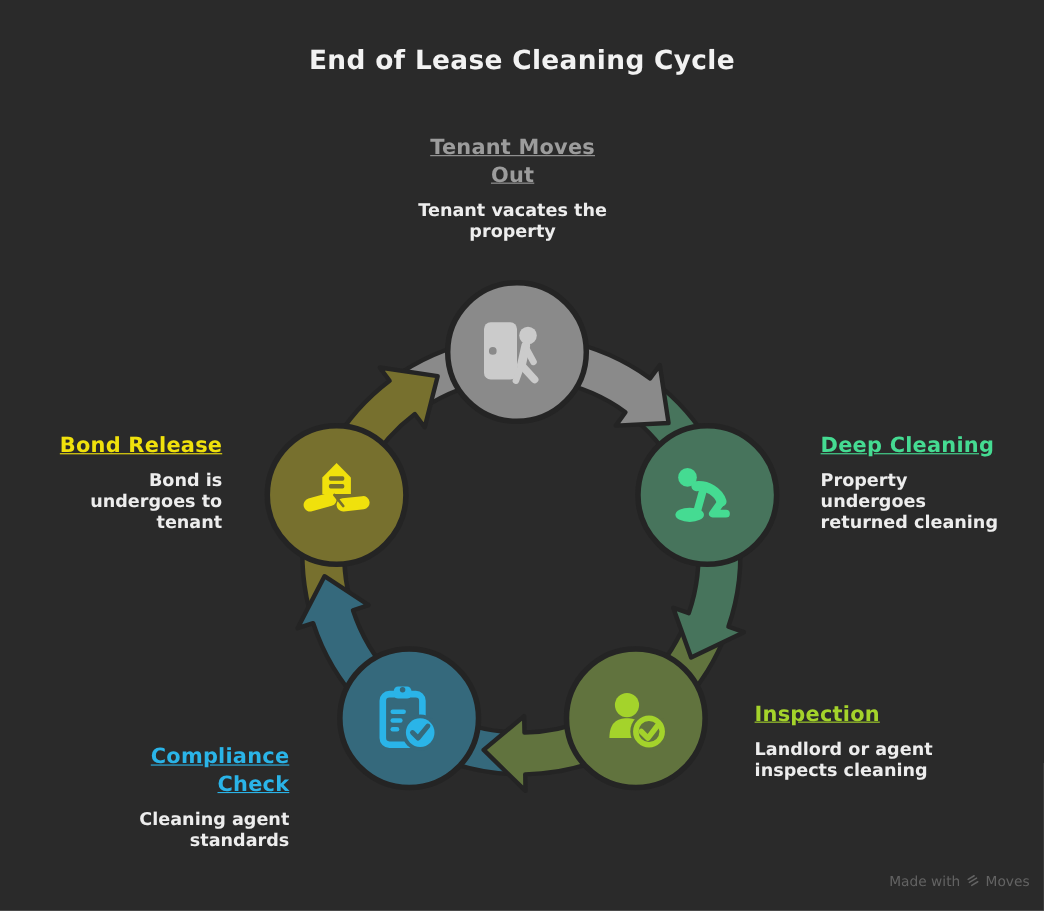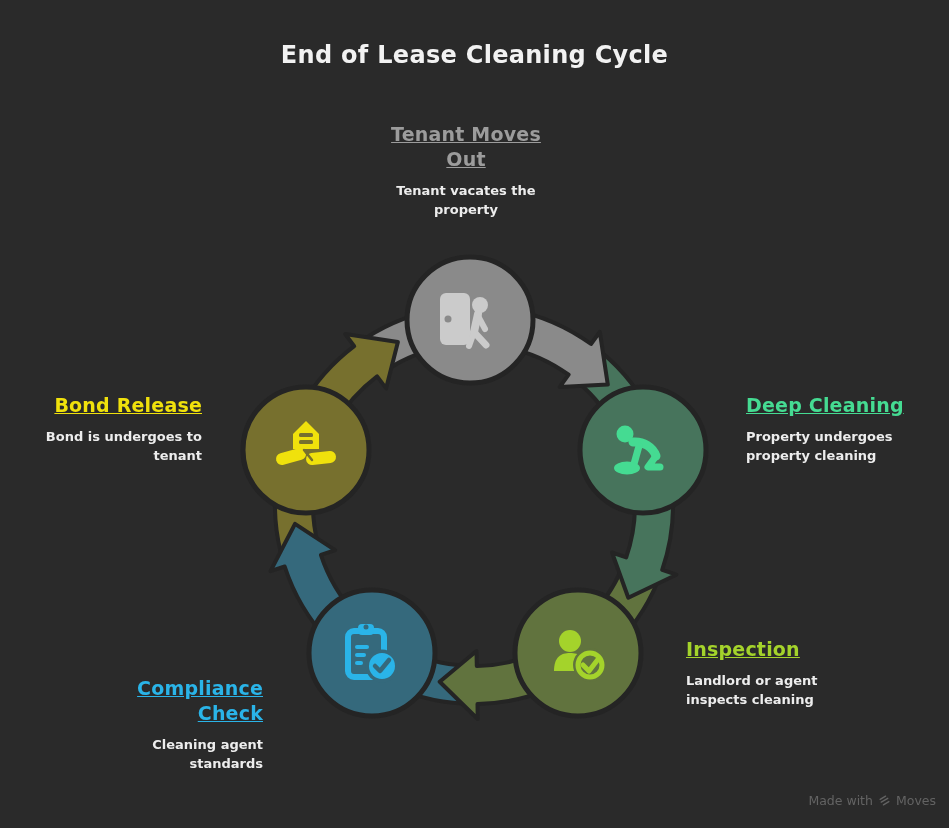--- a/index.html
+++ b/index.html
@@ -18,21 +18,21 @@
   }
   .title{
     position:absolute; top:41px; left:0; width:949px; text-align:center;
     color:var(--title); font-size:24px; font-weight:bold; letter-spacing:.3px;
   }
   svg.diagram{position:absolute; left:0; top:0;}
   .band,.arrow{stroke:var(--outline); stroke-width:4; stroke-linejoin:round;}
   .node{stroke:var(--outline); stroke-width:5;}
   .stage-block{position:absolute;}
   .stage-label{font-weight:bold; font-size:19px; line-height:25px; letter-spacing:.2px;text-decoration:underline;}
-  .stage-desc{font-weight:bold; font-size:13px; line-height:19px; color:var(--text); margin-top:9px;}
+  .stage-desc{font-weight:bold; font-size:16px; line-height:19px; color:var(--text); margin-top:9px;}
   .align-c{text-align:center;} .align-l{text-align:left;} .align-r{text-align:right;}
   .s0 .stage-label{color:var(--s0-accent);} .s1 .stage-label{color:var(--s1-accent);}
   .s2 .stage-label{color:var(--s2-accent);} .s3 .stage-label{color:var(--s3-accent);margin-top:44px;}
   .s4 .stage-label{color:var(--s4-accent);}
   .footer{
     position:absolute; right:13px; bottom:20px; display:flex; align-items:center; gap:5px;
     color:var(--footer); font-size:12.5px;
   }
   .footer svg{display:block;}
 </style>
@@ -117,21 +117,21 @@
     </g>
   </svg>
 
   <div class="stage-block s0 align-c" style="left:376px; top:122px; width:180px;">
     <div class="stage-label">Tenant Moves Out</div>
     <div class="stage-desc">Tenant vacates the property</div>
   </div>
 
   <div class="stage-block s1 align-l" style="left:746px; top:393px; width:170px;">
     <div class="stage-label">Deep Cleaning</div>
-    <div class="stage-desc">Property undergoes property cleaning</div>
+    <div class="stage-desc">Property undergoes returned cleaning</div>
   </div>
 
   <div class="stage-block s2 align-l" style="left:686px; top:637px; width:170px;">
     <div class="stage-label">Inspection</div>
     <div class="stage-desc">Landlord or agent inspects cleaning</div>
   </div>
 
   <div class="stage-block s3 align-r" style="left:113px; top:632px; width:150px;">
     <div class="stage-label">Compliance Check</div>
     <div class="stage-desc">Cleaning agent standards</div>

